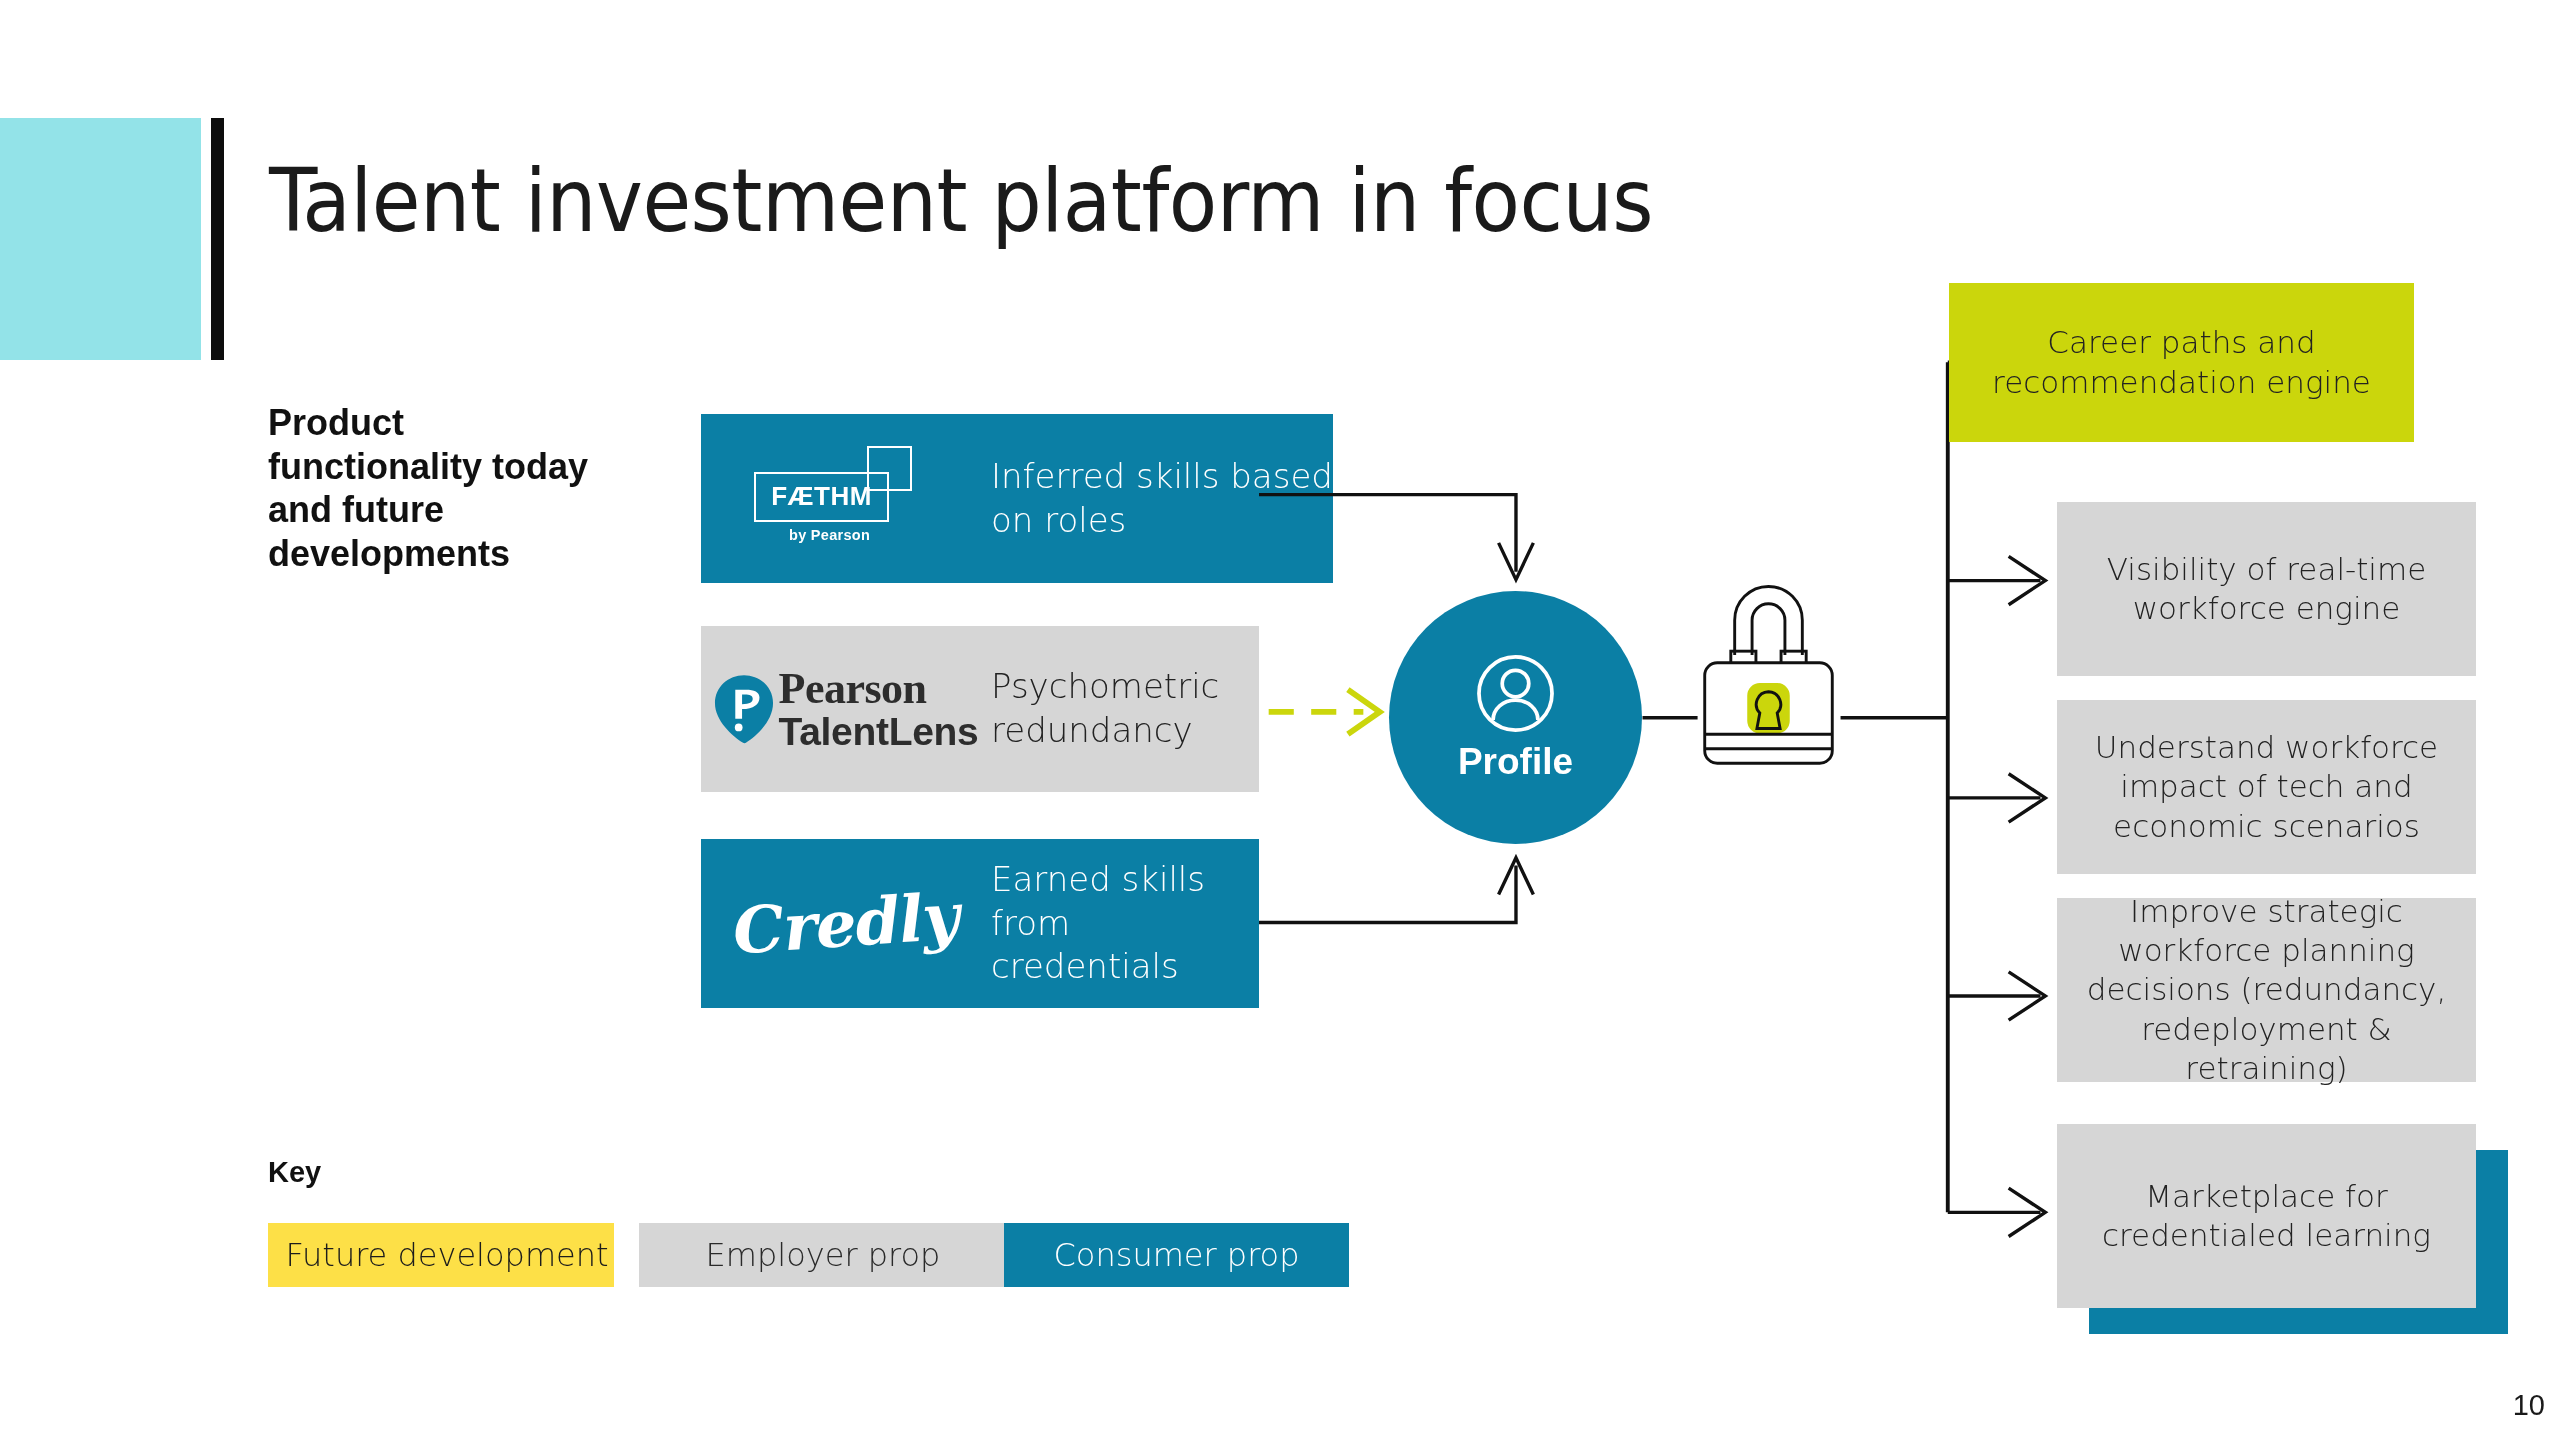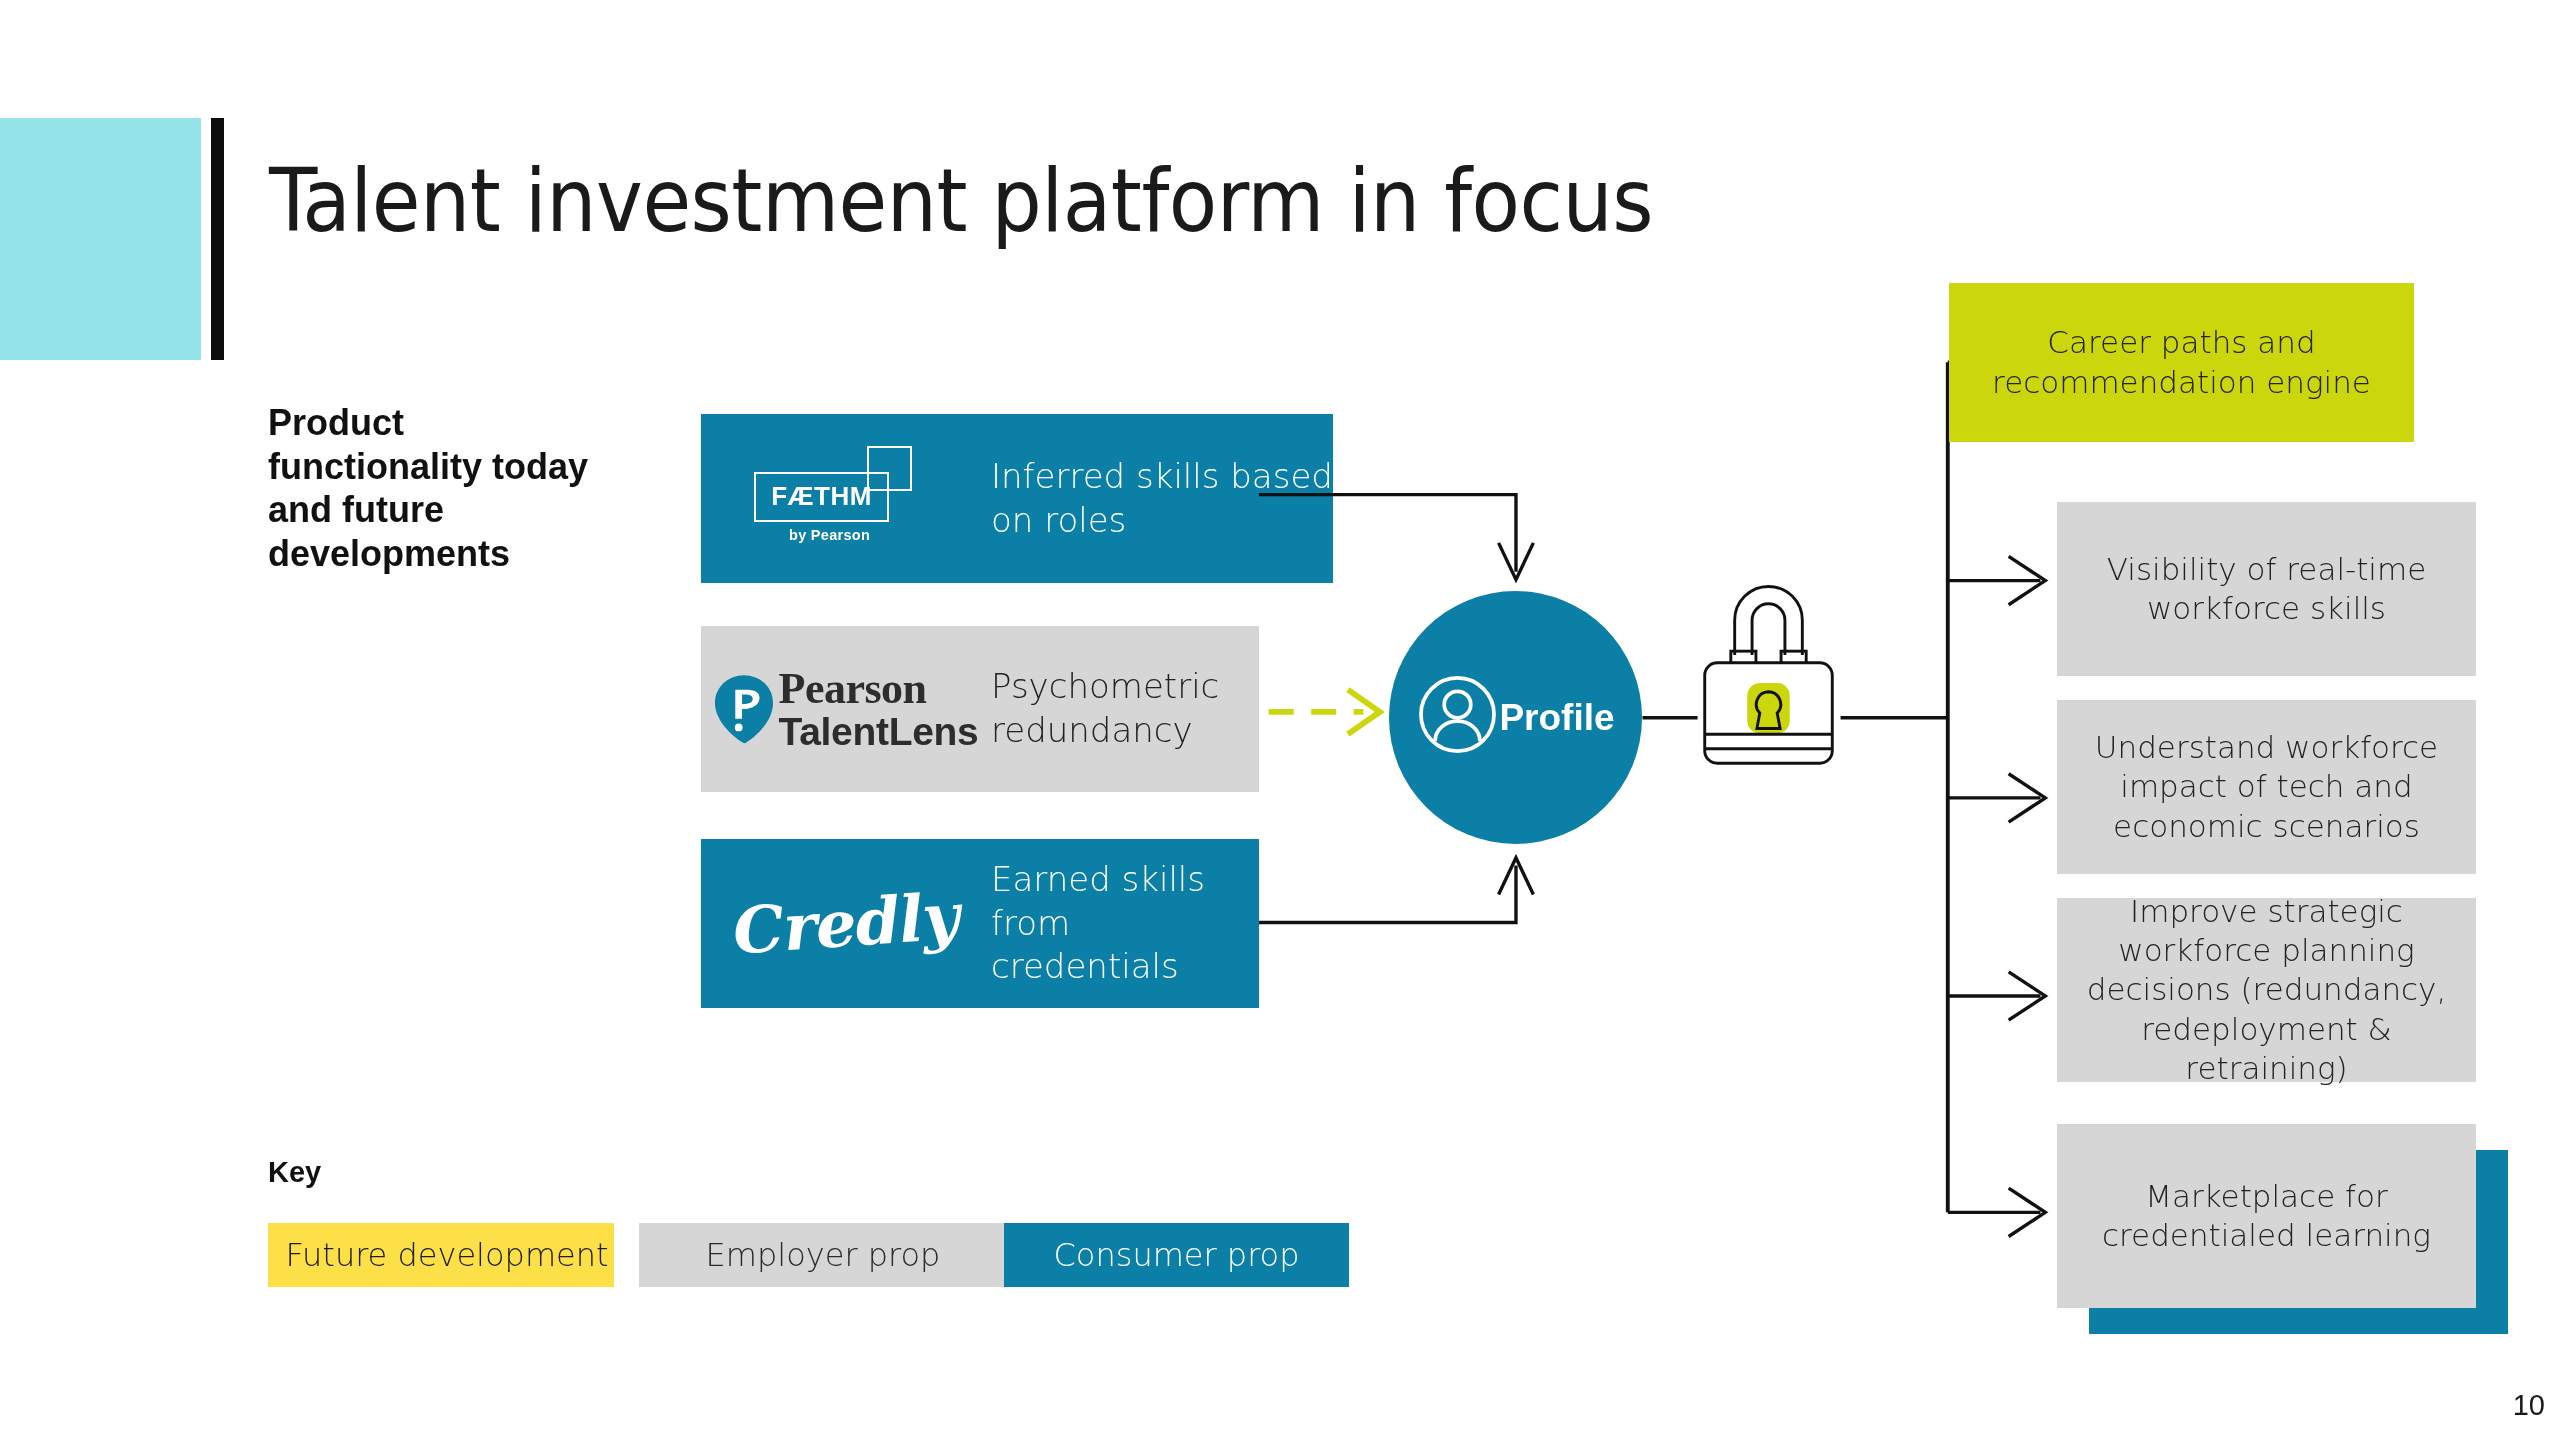--- a/index.html
+++ b/index.html
@@ -178,21 +178,21 @@
   
   #profile {
     position: absolute;
     left: 1389px;
     top: 591px;
     width: 253px;
     height: 253px;
     border-radius: 50%;
     background: #0b7fa5;
     display: flex;
-    flex-direction: row;
+    flex-direction: column;
     align-items: center;
     justify-content: center;
   }
   #profile .p-icon { width: 83px; height: 83px; margin-bottom: 5.8px; }
   #profile .p-label {
     color: #ffffff;
     font-size: 37px;
     font-weight: 700;
   }
 
@@ -380,21 +380,21 @@
     <rect x="9" y="96" width="132" height="104" rx="13" ry="13" fill="#ffffff" stroke="#111111" stroke-width="3"></rect>
     <rect x="53" y="117" width="44" height="52" rx="13" ry="13" fill="#cbd60c"></rect>
     <path d="M75 126 a13 13 0 0 1 9 22 l3 16 l-24 0 l3 -16 a13 13 0 0 1 9 -22 Z" fill="none" stroke="#111111" stroke-width="3"></path>
     <line x1="9" y1="170" x2="141" y2="170" stroke="#111111" stroke-width="3"></line>
     <line x1="9" y1="185" x2="141" y2="185" stroke="#111111" stroke-width="3"></line>
   </svg>
 
   <div class="outcome-shadow"></div>
 
   <div class="outcome lime" id="outcome-0">Career paths and recommendation engine</div>
-  <div class="outcome grey" id="outcome-1">Visibility of real-time workforce skills</div>
+  <div class="outcome grey" id="outcome-1">Visibility of real-time workforce engine</div>
   <div class="outcome grey" id="outcome-2">Understand workforce impact of tech and economic scenarios</div>
   <div class="outcome grey" id="outcome-3">Improve strategic workforce planning decisions (redundancy, redeployment &amp; retraining)</div>
   <div class="outcome grey" id="outcome-4">Marketplace for credentialed learning</div>
 
   <div class="key-title">Key</div>
   <div class="key-chip" id="key-0">Future development</div>
   <div class="key-chip" id="key-1">Employer prop</div>
   <div class="key-chip" id="key-2">Consumer prop</div>
 
   <div class="page-no">10</div>

